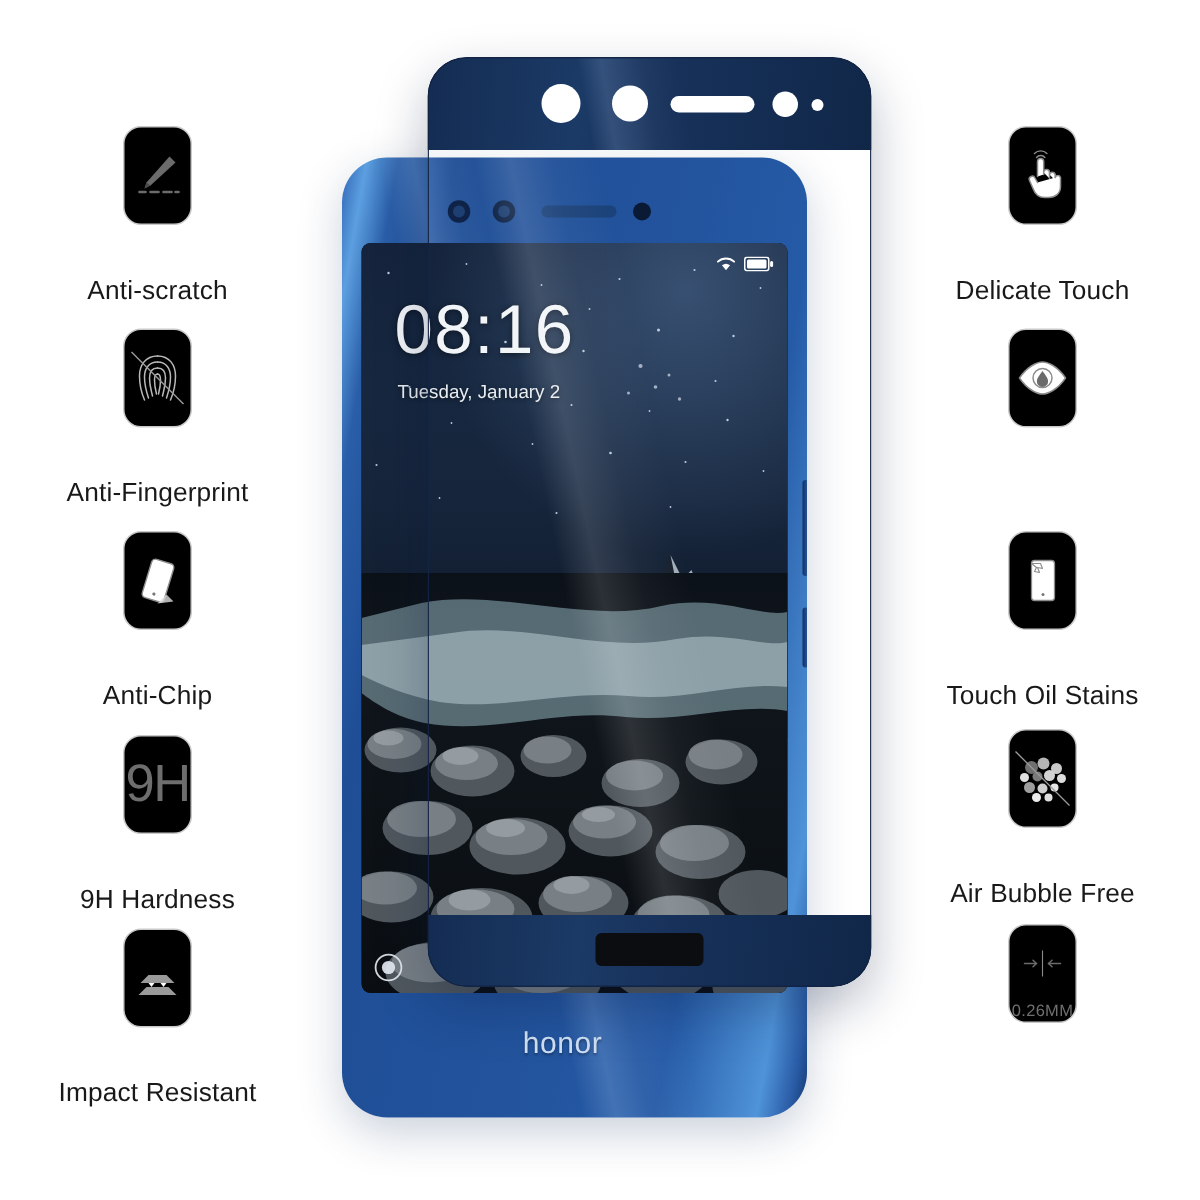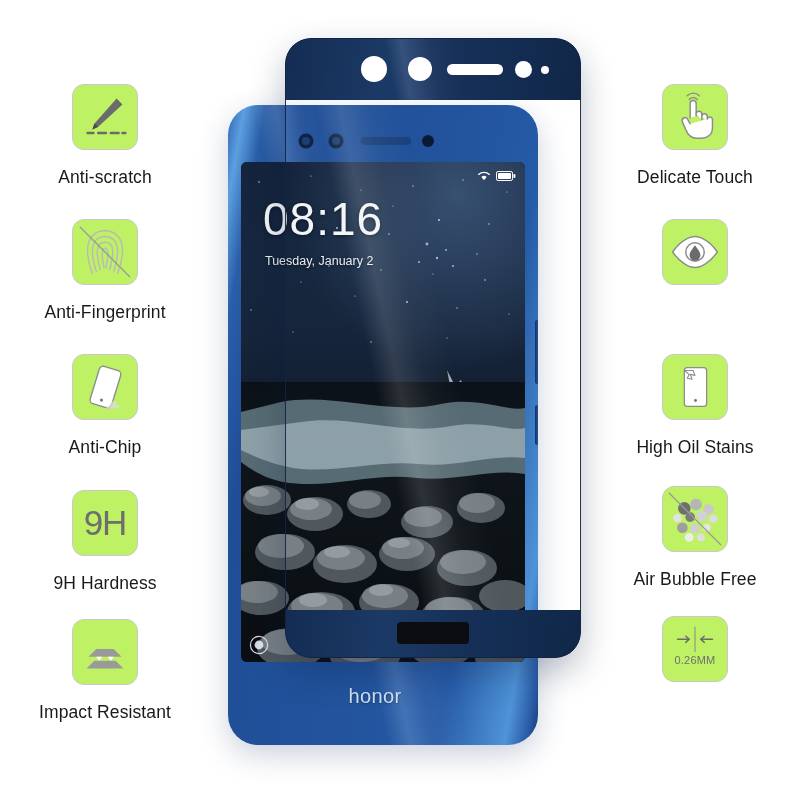--- a/index.html
+++ b/index.html
@@ -19,31 +19,31 @@
   .col-right{right:0;}
 
   .feature{
     position:absolute;
     width:230px;
     display:flex;
     flex-direction:column;
     align-items:center;
   }
   .icon-box{
-    width:66px;height:66px;
+    width:46px;height:66px;
     border:1.3px solid #c9c9c9;
     border-radius:12px;
-    background:#bef264;
+    background:#000000;
     position:relative;
     box-sizing:border-box;
     overflow:hidden;
     padding-left:32px;
   }
   .feature-label{
-    margin-top:17px;
+    margin-top:33px;
     font-size:17.5px;
     color:#191919;
     letter-spacing:.1px;
     white-space:nowrap;
     text-align:center;
   }
 
   
   .f-scratch     {left:-10px; top:84px;}
   .f-fingerprint {left:-10px; top:219px;}
@@ -60,21 +60,21 @@
   
   .icon-svg{position:absolute;left:0;top:0;width:100%;height:100%;}
 
   .hardness-text{
     position:absolute;inset:0;
     display:flex;align-items:center;justify-content:center;
     font-size:35px;color:#6e6e6e;letter-spacing:-1px;
     font-family:"Liberation Sans", sans-serif;
   }
   .mm-text{
-    position:absolute;left:0;right:0;bottom:15px;
+    position:absolute;left:0;right:0;bottom:1px;
     text-align:center;
     font-size:11px;color:#6f6f6f;
     letter-spacing:.2px;
   }
 
   
   .phone-wrap{
     position:absolute;
     left:228px; top:105px;
     width:310px;height:640px;
@@ -483,21 +483,21 @@
     </div>
 
     <div class="feature f-oil">
       <div class="icon-box">
         <svg class="icon-svg" viewBox="0 0 66 66">
           <rect x="22" y="13" width="23" height="40" rx="3" stroke="#8c8c8c" stroke-width="1.3" fill="#fff"></rect>
           <path d="M22 16 L27 20 L25 24 L30 25 L28 20 L33 21 L31 16 Z" stroke="#8c8c8c" stroke-width="1.1" fill="#fff" stroke-linejoin="round"></path>
           <circle cx="33.5" cy="47" r="1.5" fill="#777"></circle>
         </svg>
       </div>
-      <div class="feature-label">High Oil Stains</div>
+      <div class="feature-label">Touch Oil Stains</div>
     </div>
 
     <div class="feature f-bubble">
       <div class="icon-box">
         <svg class="icon-svg" viewBox="0 0 66 66">
           <g>
             <circle cx="22" cy="22" r="6.5" fill="#6f6f6f"></circle>
             <circle cx="34" cy="18" r="6" fill="#b5b5b5"></circle>
             <circle cx="47" cy="23" r="5.5" fill="#c9c9c9"></circle>
             <circle cx="15" cy="32" r="4.5" fill="#e2e2e2"></circle>

